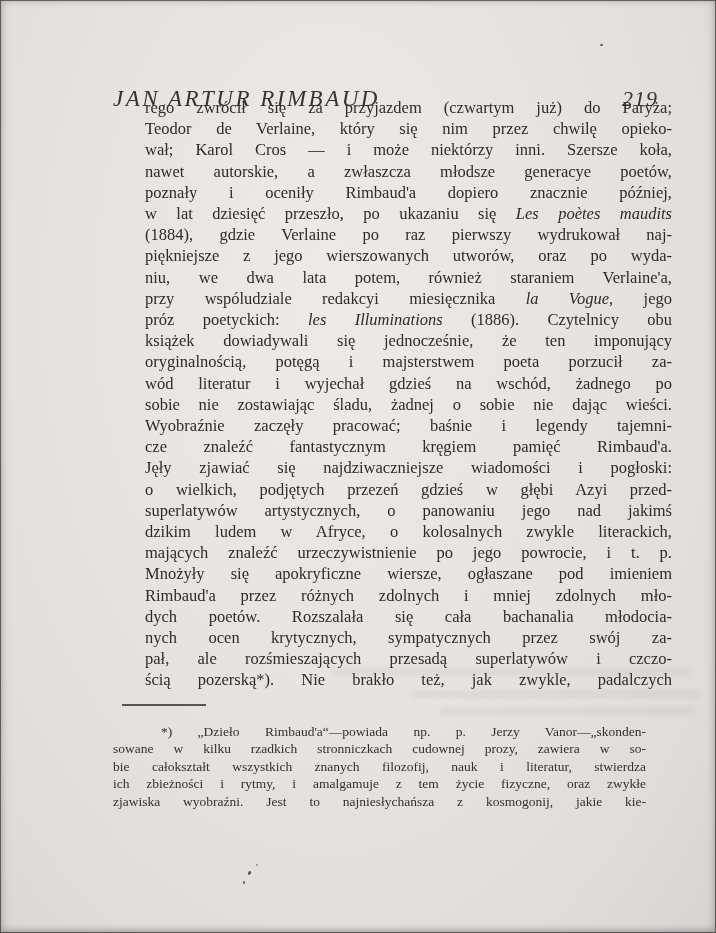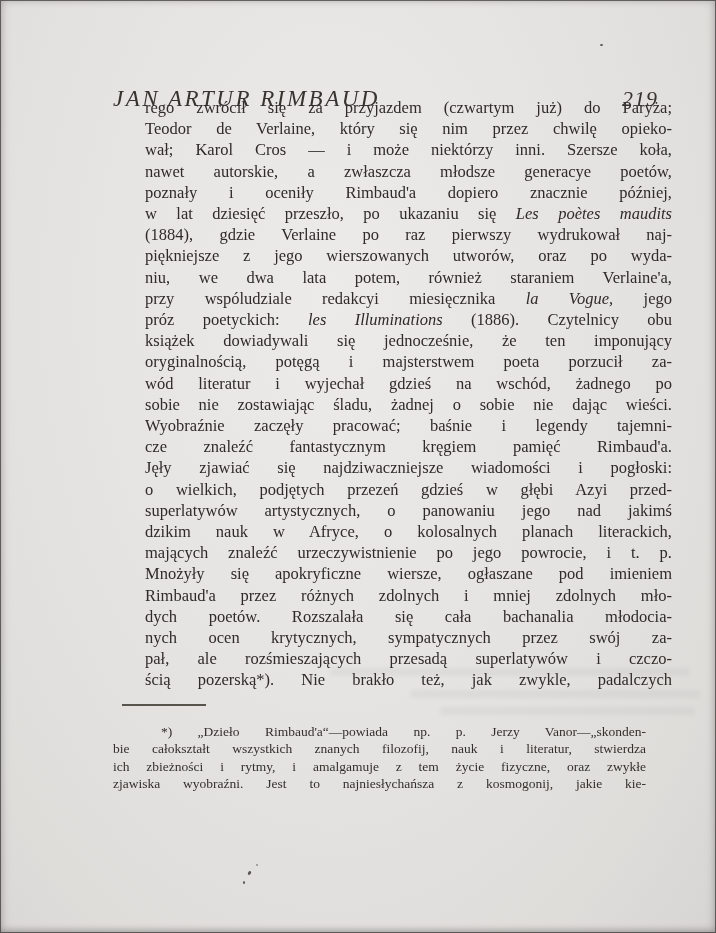--- a/index.html
+++ b/index.html
@@ -114,34 +114,35 @@
       <div class="tline">próz poetyckich: <i>les Illuminations</i> (1886). Czytelnicy obu</div>
       <div class="tline">książek dowiadywali się jednocześnie, że ten imponujący</div>
       <div class="tline">oryginalnością, potęgą i majsterstwem poeta porzucił za-</div>
       <div class="tline">wód literatur i wyjechał gdzieś na wschód, żadnego po</div>
       <div class="tline">sobie nie zostawiając śladu, żadnej o sobie nie dając wieści.</div>
       <div class="tline">Wyobraźnie zaczęły pracować; baśnie i legendy tajemni-</div>
       <div class="tline">cze znaleźć fantastycznym kręgiem pamięć Rimbaud'a.</div>
       <div class="tline">Jęły zjawiać się najdziwaczniejsze wiadomości i pogłoski:</div>
       <div class="tline">o wielkich, podjętych przezeń gdzieś w głębi Azyi przed-</div>
       <div class="tline">superlatywów artystycznych, o panowaniu jego nad jakimś</div>
-      <div class="tline">dzikim nauk w Afryce, o kolosalnych planach literackich,</div>
+      <div class="tline">dzikim ludem w Afryce, o kolosalnych zwykle literackich,</div>
       <div class="tline">mających znaleźć urzeczywistnienie po jego powrocie, i t. p.</div>
       <div class="tline">Mnożyły się apokryficzne wiersze, ogłaszane pod imieniem</div>
       <div class="tline">Rimbaud'a przez różnych zdolnych i mniej zdolnych mło-</div>
       <div class="tline">dych poetów. Rozszalała się cała bachanalia młodocia-</div>
       <div class="tline">nych ocen krytycznych, sympatycznych przez swój za-</div>
       <div class="tline">pał, ale rozśmieszających przesadą superlatywów i czczo-</div>
       <div class="tline">ścią pozerską*). Nie brakło też, jak zwykle, padalczych</div>
     </div>
 
   <div class="footnote-rule"></div>
 
   <div class="footnote">
       <div class="tline indent">*) „Dzieło Rimbaud'a“—powiada np. p. Jerzy Vanor—„skonden-</div>
+      <div class="tline">sowane w kilku rzadkich stronniczkach cudownej prozy, zawiera w so-</div>
       <div class="tline">bie całokształt wszystkich znanych filozofij, nauk i literatur, stwierdza</div>
       <div class="tline">ich zbieżności i rytmy, i amalgamuje z tem życie fizyczne, oraz zwykłe</div>
       <div class="tline">zjawiska wyobraźni. Jest to najniesłychańsza z kosmogonij, jakie kie-</div>
     </div>
 
   <div class="bleed b1"></div>
   <div class="bleed b2"></div>
   <div class="bleed b3"></div>
 
   <div class="speck s1"></div>

